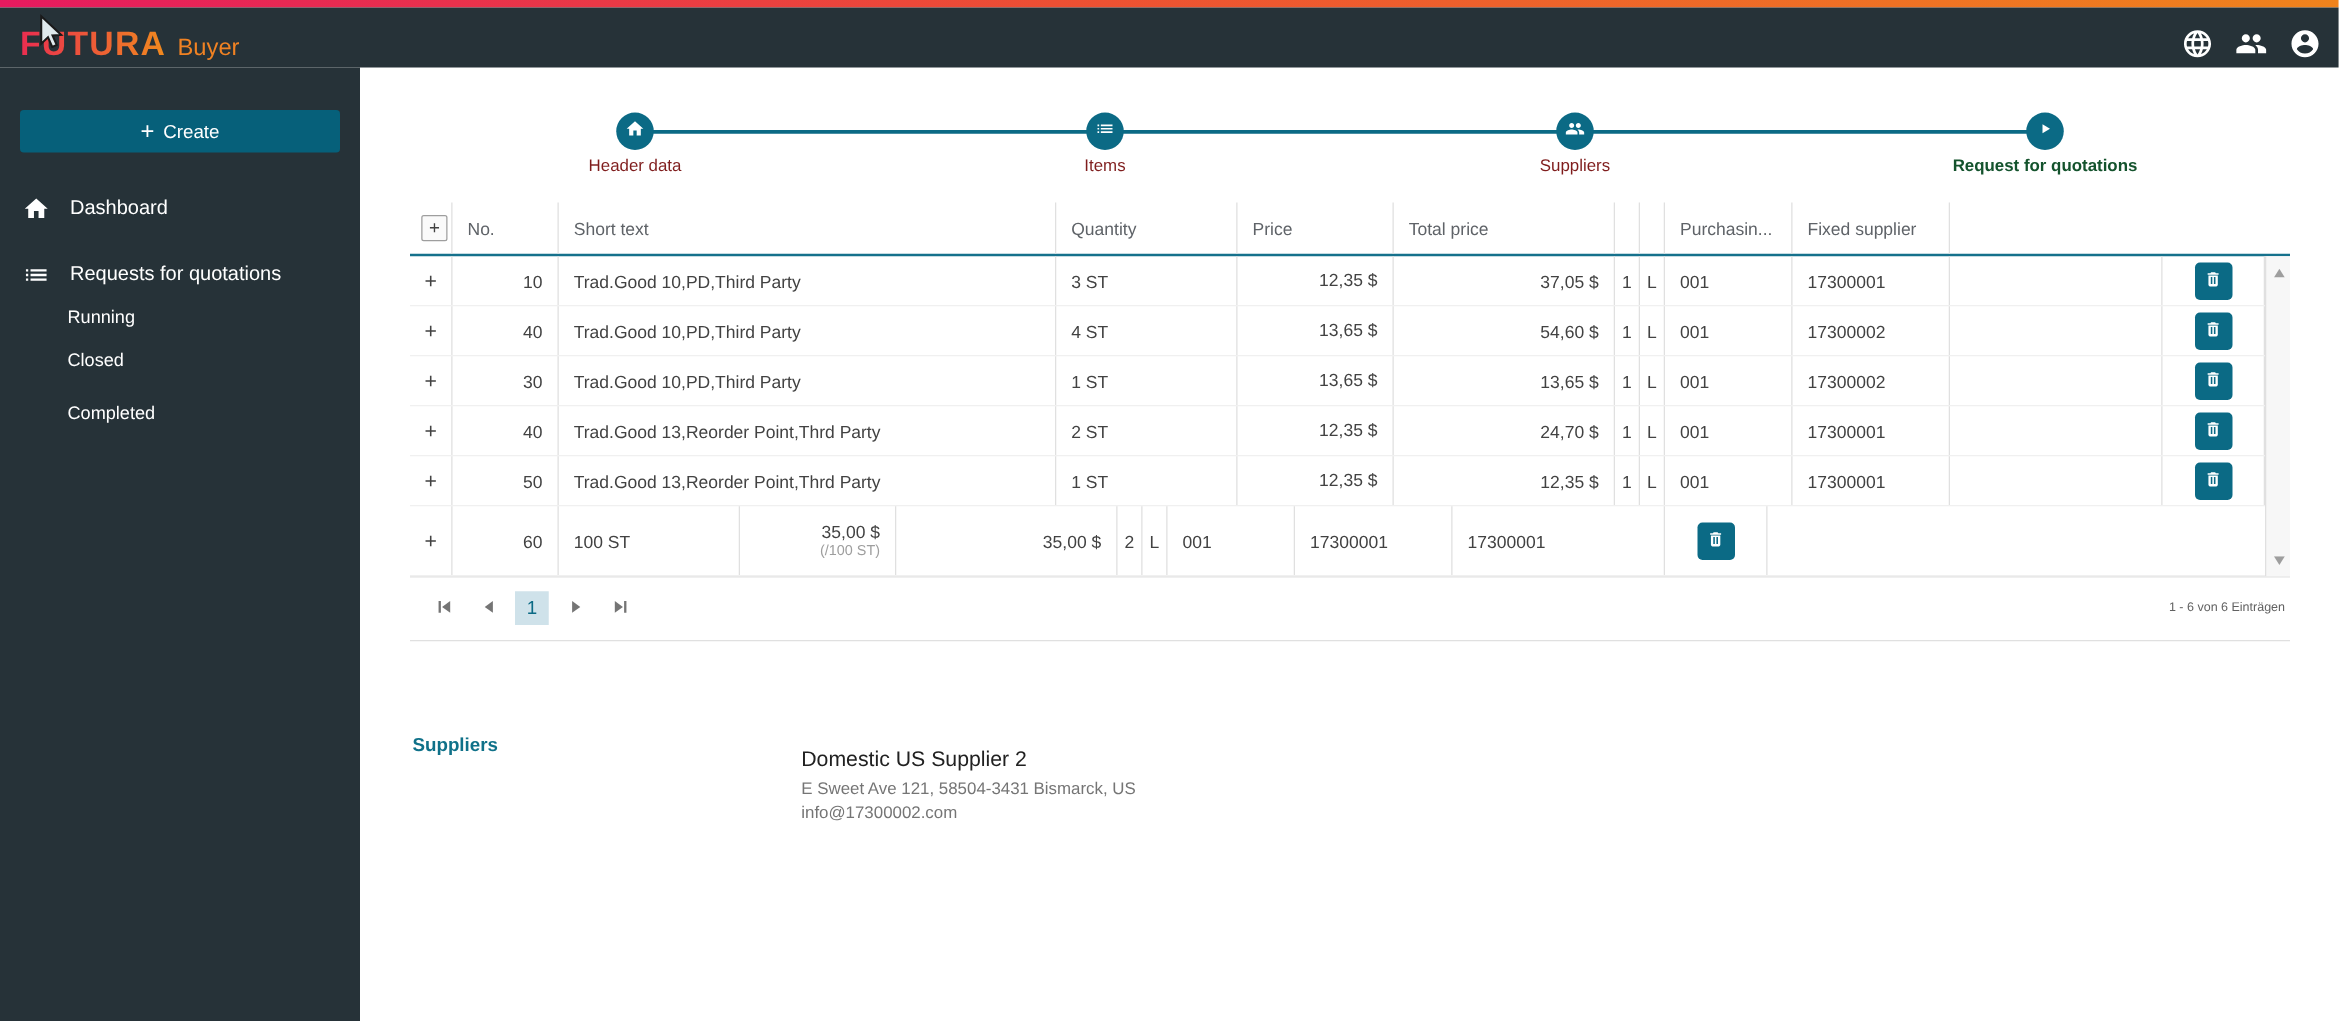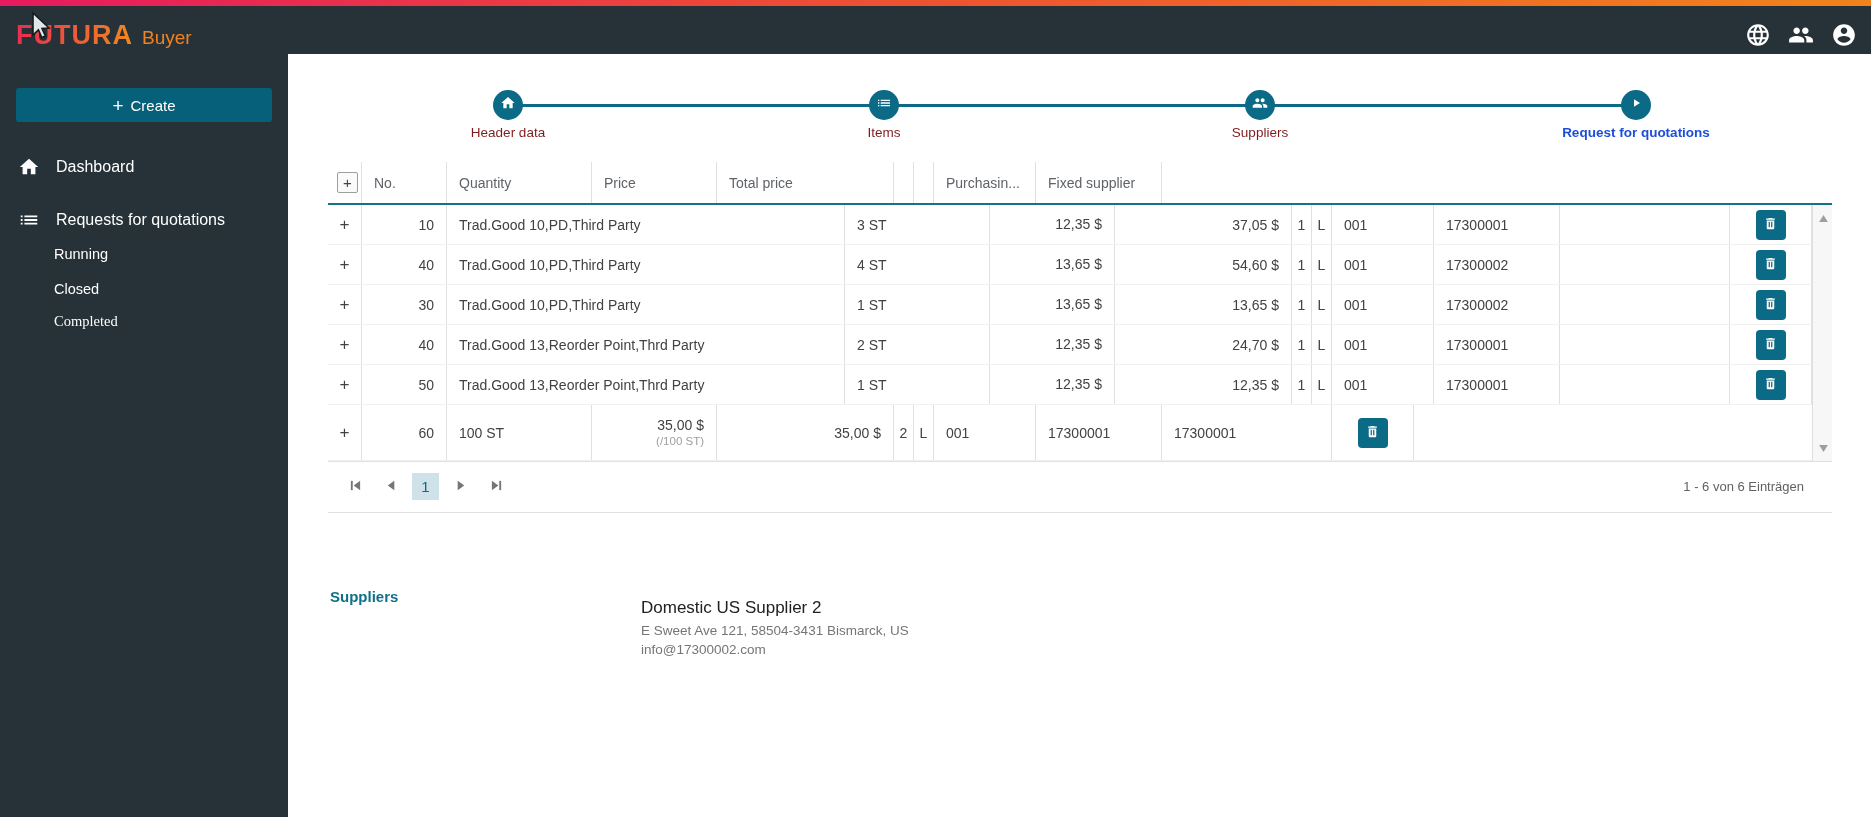--- a/index.html
+++ b/index.html
@@ -34,21 +34,21 @@
   .nav-sub { position:absolute; left:54px; color:#ffffff; font-size:14.5px; cursor:pointer; }
   .collapse { position:absolute; left:234px; top:758px; width:40px; height:46px; cursor:pointer;
     display:flex; align-items:center; justify-content:center; }
 
   
   .stepper-line { position:absolute; left:508px; top:104px; width:1128px; height:3px; background:#0b6a85; }
   .step-circle { position:absolute; top:90px; width:30px; height:30px; border-radius:50%;
     background:#0b6a85; display:flex; align-items:center; justify-content:center; cursor:pointer; z-index:2; }
   .step-circle svg { width:16px; height:16px; fill:#ffffff; }
   .step-label { position:absolute; top:125px; width:220px; text-align:center; font-size:13.5px; color:#7f1d1d; }
-  .step-label.active { font-weight:bold; color:#1d4ed8; }
+  .step-label.active { font-weight:bold; color:#14532d; }
 
   
   .grid { position:absolute; left:328px; top:162px; width:1504px; }
   .g-head { display:flex; height:43px; border-bottom:2px solid #15718c; align-items:center; }
   .g-head .cell { height:100%; display:flex; align-items:center; font-size:14px; color:#5f6368;
     border-right:1px solid #e0e0e0; padding:0 12px; overflow:hidden; white-space:nowrap; }
   .g-body { position:relative; border-bottom:1px solid #e0e0e0; }
   .trow { display:flex; height:40px; border-bottom:1px solid #f0f0f0; }
   .trow.tall { height:56px; }
   .trow:last-child { border-bottom:none; }
@@ -89,21 +89,21 @@
 
   
   .pager { position:absolute; left:328px; top:461px; width:1504px; height:52px;
     border-bottom:1px solid #e0e0e0; display:flex; align-items:center; }
   .pg-btn { width:30px; height:30px; display:flex; align-items:center; justify-content:center;
     cursor:pointer; margin-left:6px; background:transparent; border:none; }
   .pg-btn svg { width:13px; height:13px; fill:#757575; }
   .pg-page { width:27px; height:27px; background:#cfe2ea; color:#0b6a85; font-size:15px;
     display:flex; align-items:center; justify-content:center; cursor:pointer; margin-left:6px; }
   .pg-first { margin-left:12px; }
-  .pg-info { margin-left:auto; margin-right:28px; font-size:13px; color:#616161; }
+  .pg-info { margin-left:auto; margin-right:4px; font-size:10px; color:#616161; }
 
   
   .sup-title { position:absolute; left:330px; top:588px; font-size:15px; font-weight:bold; color:#0f7189; }
   .sup-list { position:absolute; left:641px; top:598px; }
   .sup-entry { margin-bottom:21px; }
   .sup-name { font-size:17px; color:#212121; margin-bottom:5px; }
   .sup-addr, .sup-mail { font-size:13.5px; color:#757575; margin-bottom:4px; }
 </style>
 </head>
 <body>
@@ -153,21 +153,21 @@
   <div class="nav-item" style="top:146px;">
     <span class="nicon">
       <svg viewBox="0 0 24 24">
           <path d="M3 13h2v-2H3v2zm0 4h2v-2H3v2zm0-8h2V7H3v2zm4 4h14v-2H7v2zm0 4h14v-2H7v2zM7 7v2h14V7H7z"></path>
         </svg>
     </span>
     <span>Requests for quotations</span>
   </div>
   <div class="nav-sub" style="top:192px;">Running</div>
   <div class="nav-sub" style="top:227px;">Closed</div>
-  <div class="nav-sub" style="top:259px;font-family:Liberation Serif, serif;">Completed</div>
+  <div class="nav-sub" style="top:269px;">Completed</div>
   <div class="collapse">
     <span>
       <svg width="26" height="34" viewBox="0 0 26 34">
           <polyline points="19,7 7,17 19,27" fill="none" stroke="#ffffff" stroke-width="3.2" stroke-linecap="round" stroke-linejoin="round"></polyline>
         </svg>
     </span>
   </div>
 </div>
 
 <div class="stepper-line"></div>
@@ -195,20 +195,21 @@
 <div class="step-label" style="left:774px;">Items</div>
 <div class="step-label" style="left:1150px;">Suppliers</div>
 <div class="step-label active" style="left:1526px;">Request for quotations</div>
 
 <div class="grid">
   <div class="g-head">
     <div class="cell col-plus">
       <span class="plus-box">+</span>
     </div>
     <div class="cell col-no" style="justify-content:flex-start;">No.</div>
+    <div class="cell col-short">Short text</div>
     <div class="cell col-qty">Quantity</div>
     <div class="cell col-price" style="justify-content:flex-start;">Price</div>
     <div class="cell col-total" style="justify-content:flex-start;">Total price</div>
     <div class="cell col-c1"></div>
     <div class="cell col-c2"></div>
     <div class="cell col-purch">Purchasin...</div>
     <div class="cell col-fixed">Fixed supplier</div>
     <div class="cell col-act" style="border-right:none;"></div>
   </div>
   <div class="g-body">

